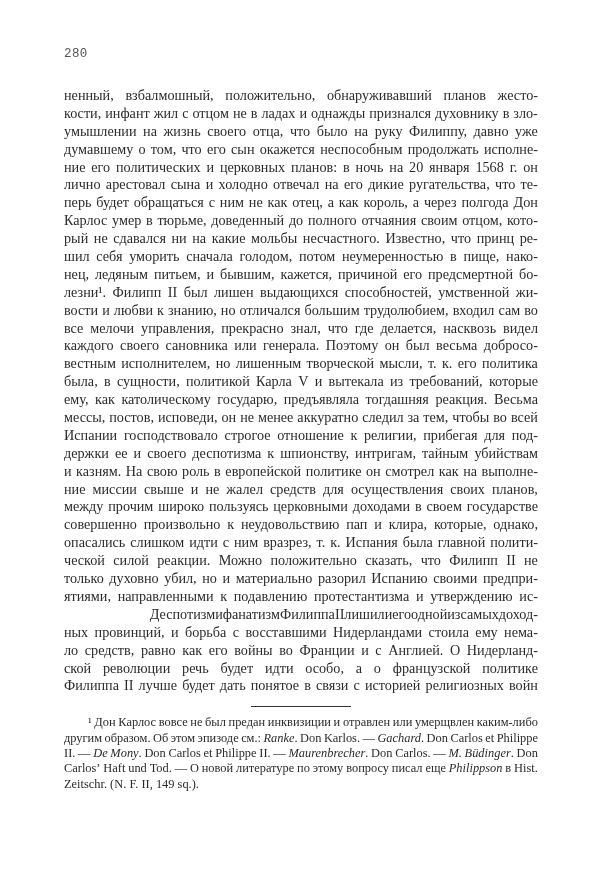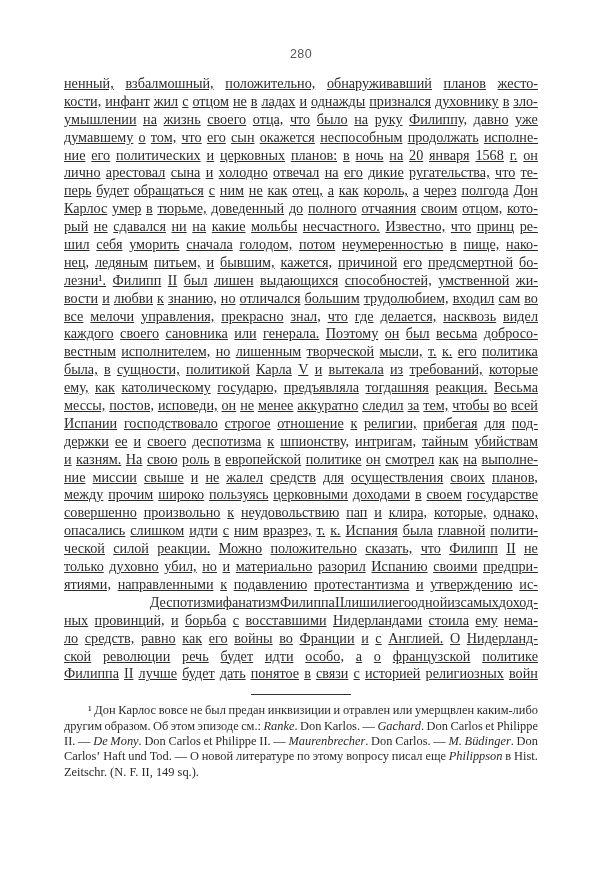--- a/index.html
+++ b/index.html
@@ -18,33 +18,32 @@
   .content {
     position: absolute;
     left: 64px;
     top: 47px;
     width: 474px;
   }
 
   .header {
     display: flex;
     justify-content: space-between;
-    align-items: center;
-    font-family: Liberation Sans, sans-serif;
+    align-items: flex-start;
+    font-family: Liberation Mono, monospace;
     font-size: 12.5px;
     font-weight: 400;
     color: #555555;
     letter-spacing: 0.4px;
     flex-direction: column;
   }
 
   .body-text {
-    margin-top: 14px;
+    margin-top: 26px;
     font-size: 14.2px;
-    text-decoration: underline;
     --lh: 17.9px;
   }
 
   .footnote-rule {
     margin-top: 11px;
     width: 100px;
     border: 0;
     border-top: 1.2px solid #333333;
   }
 

